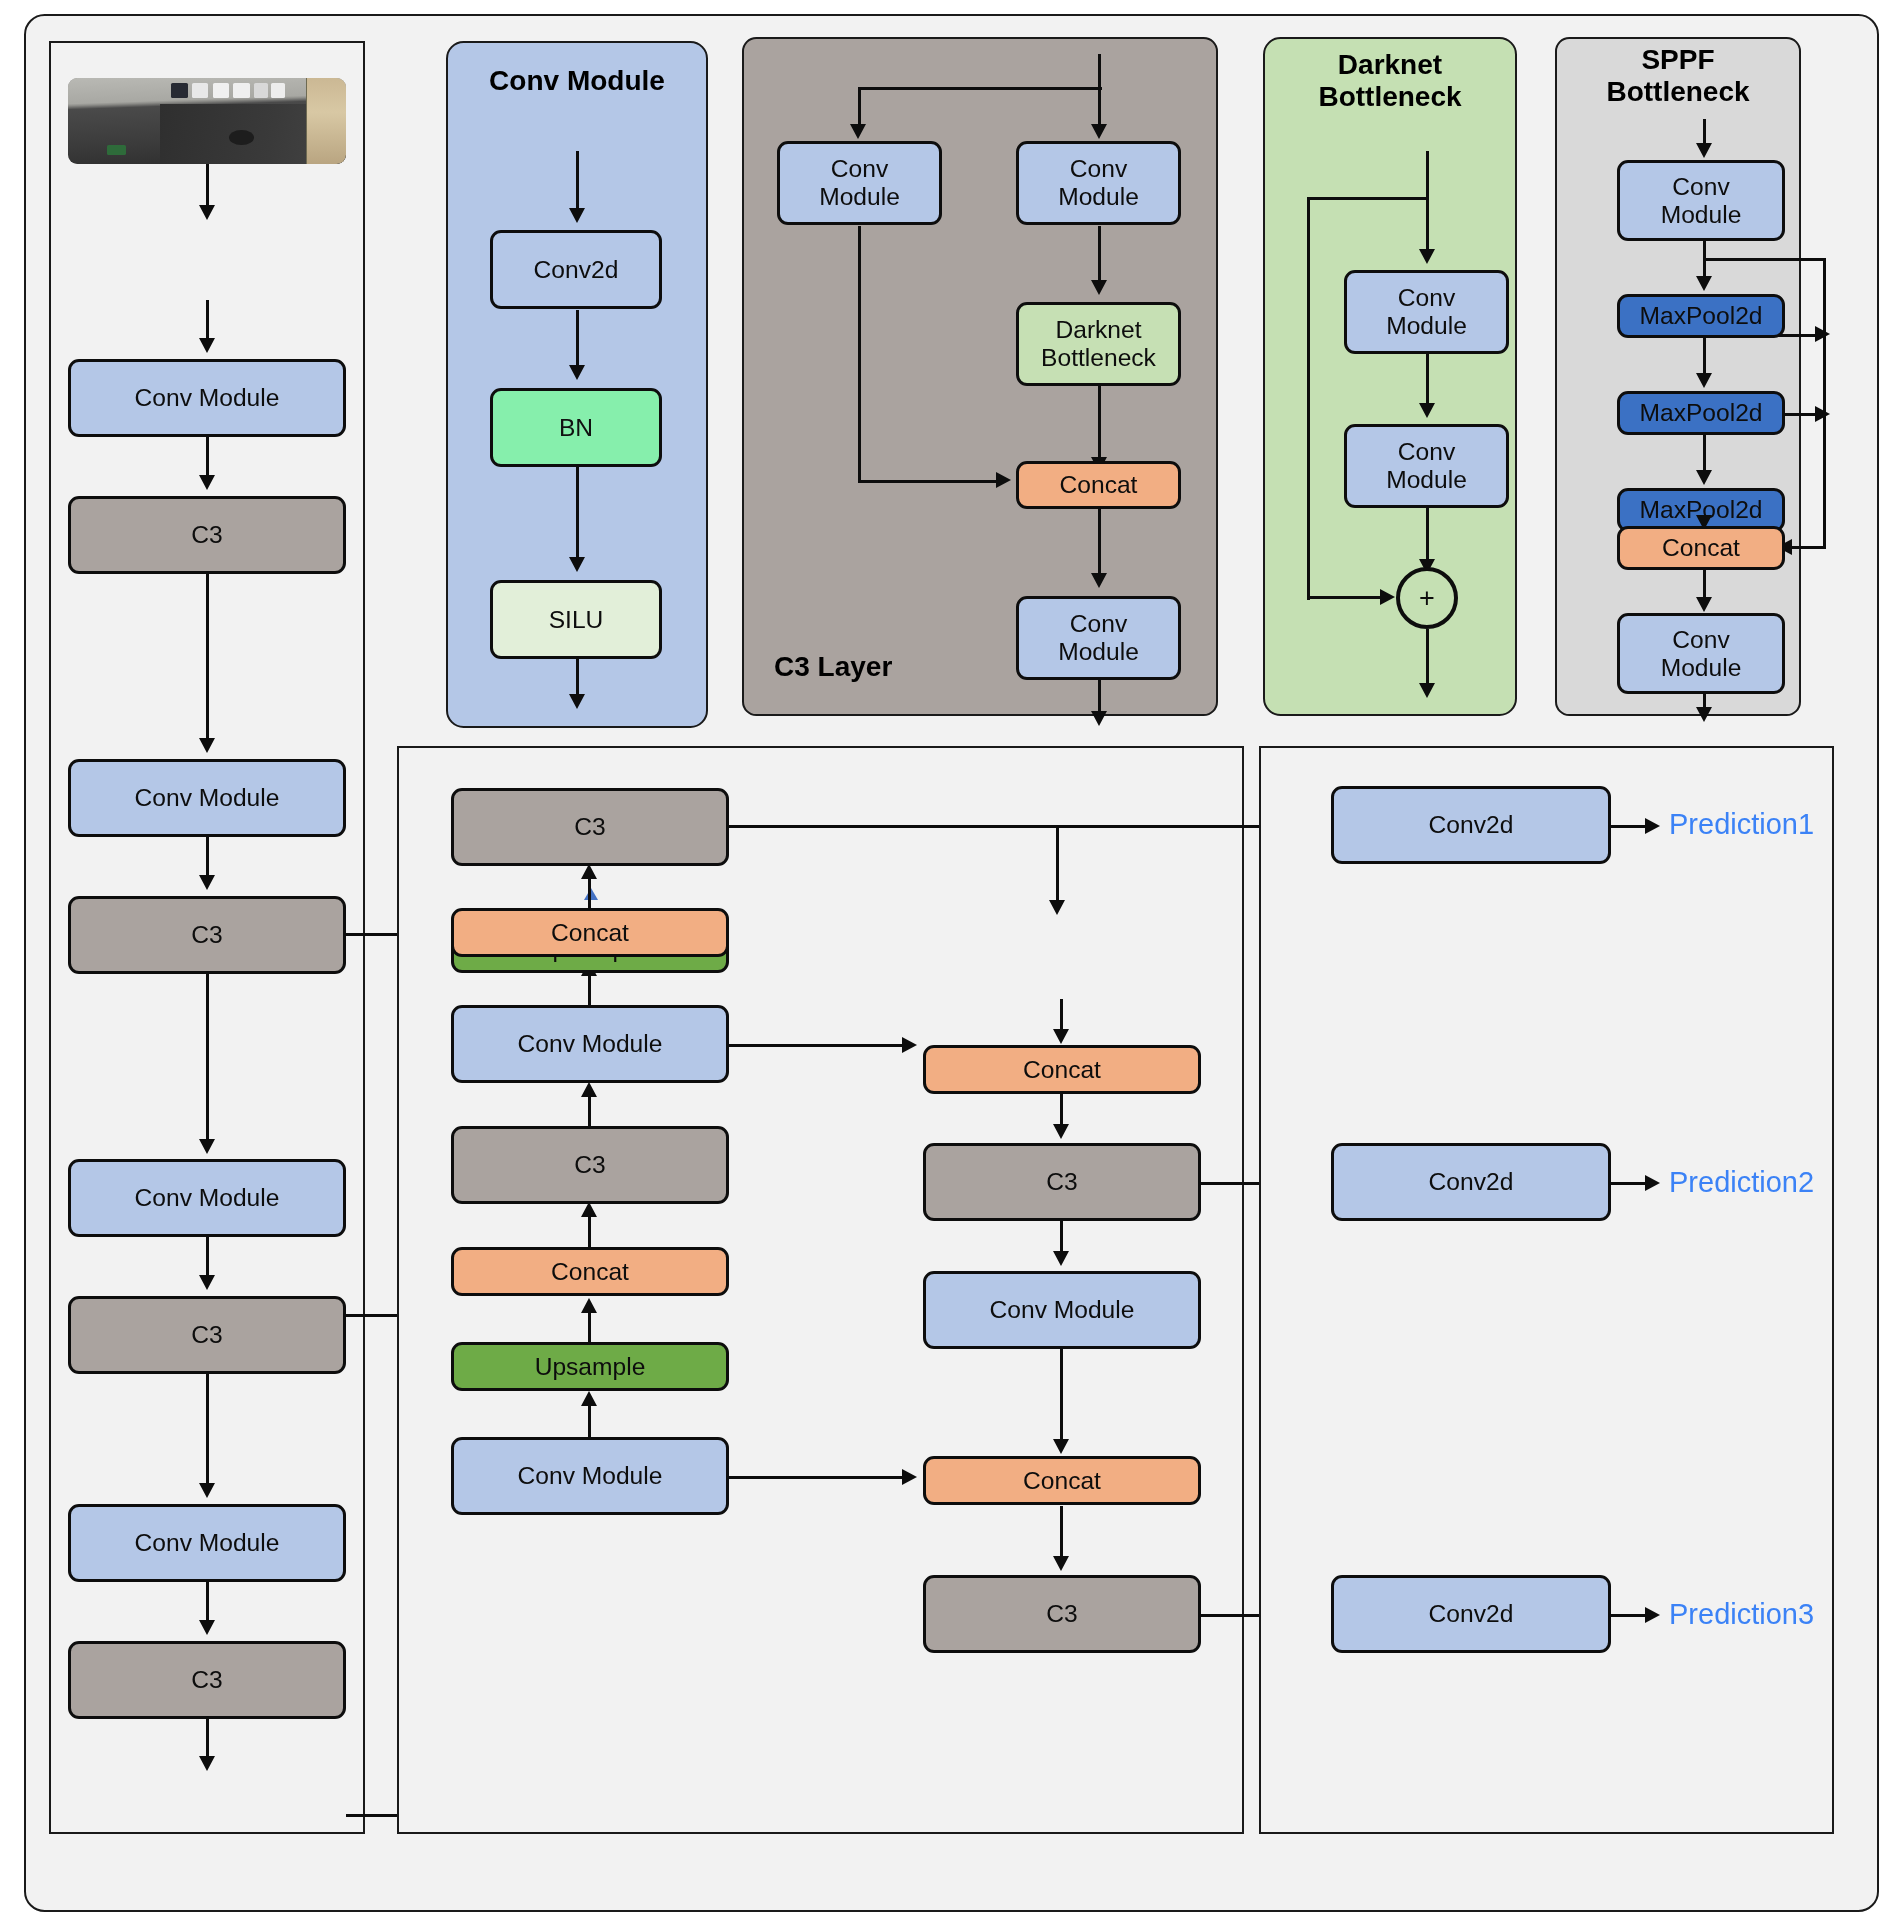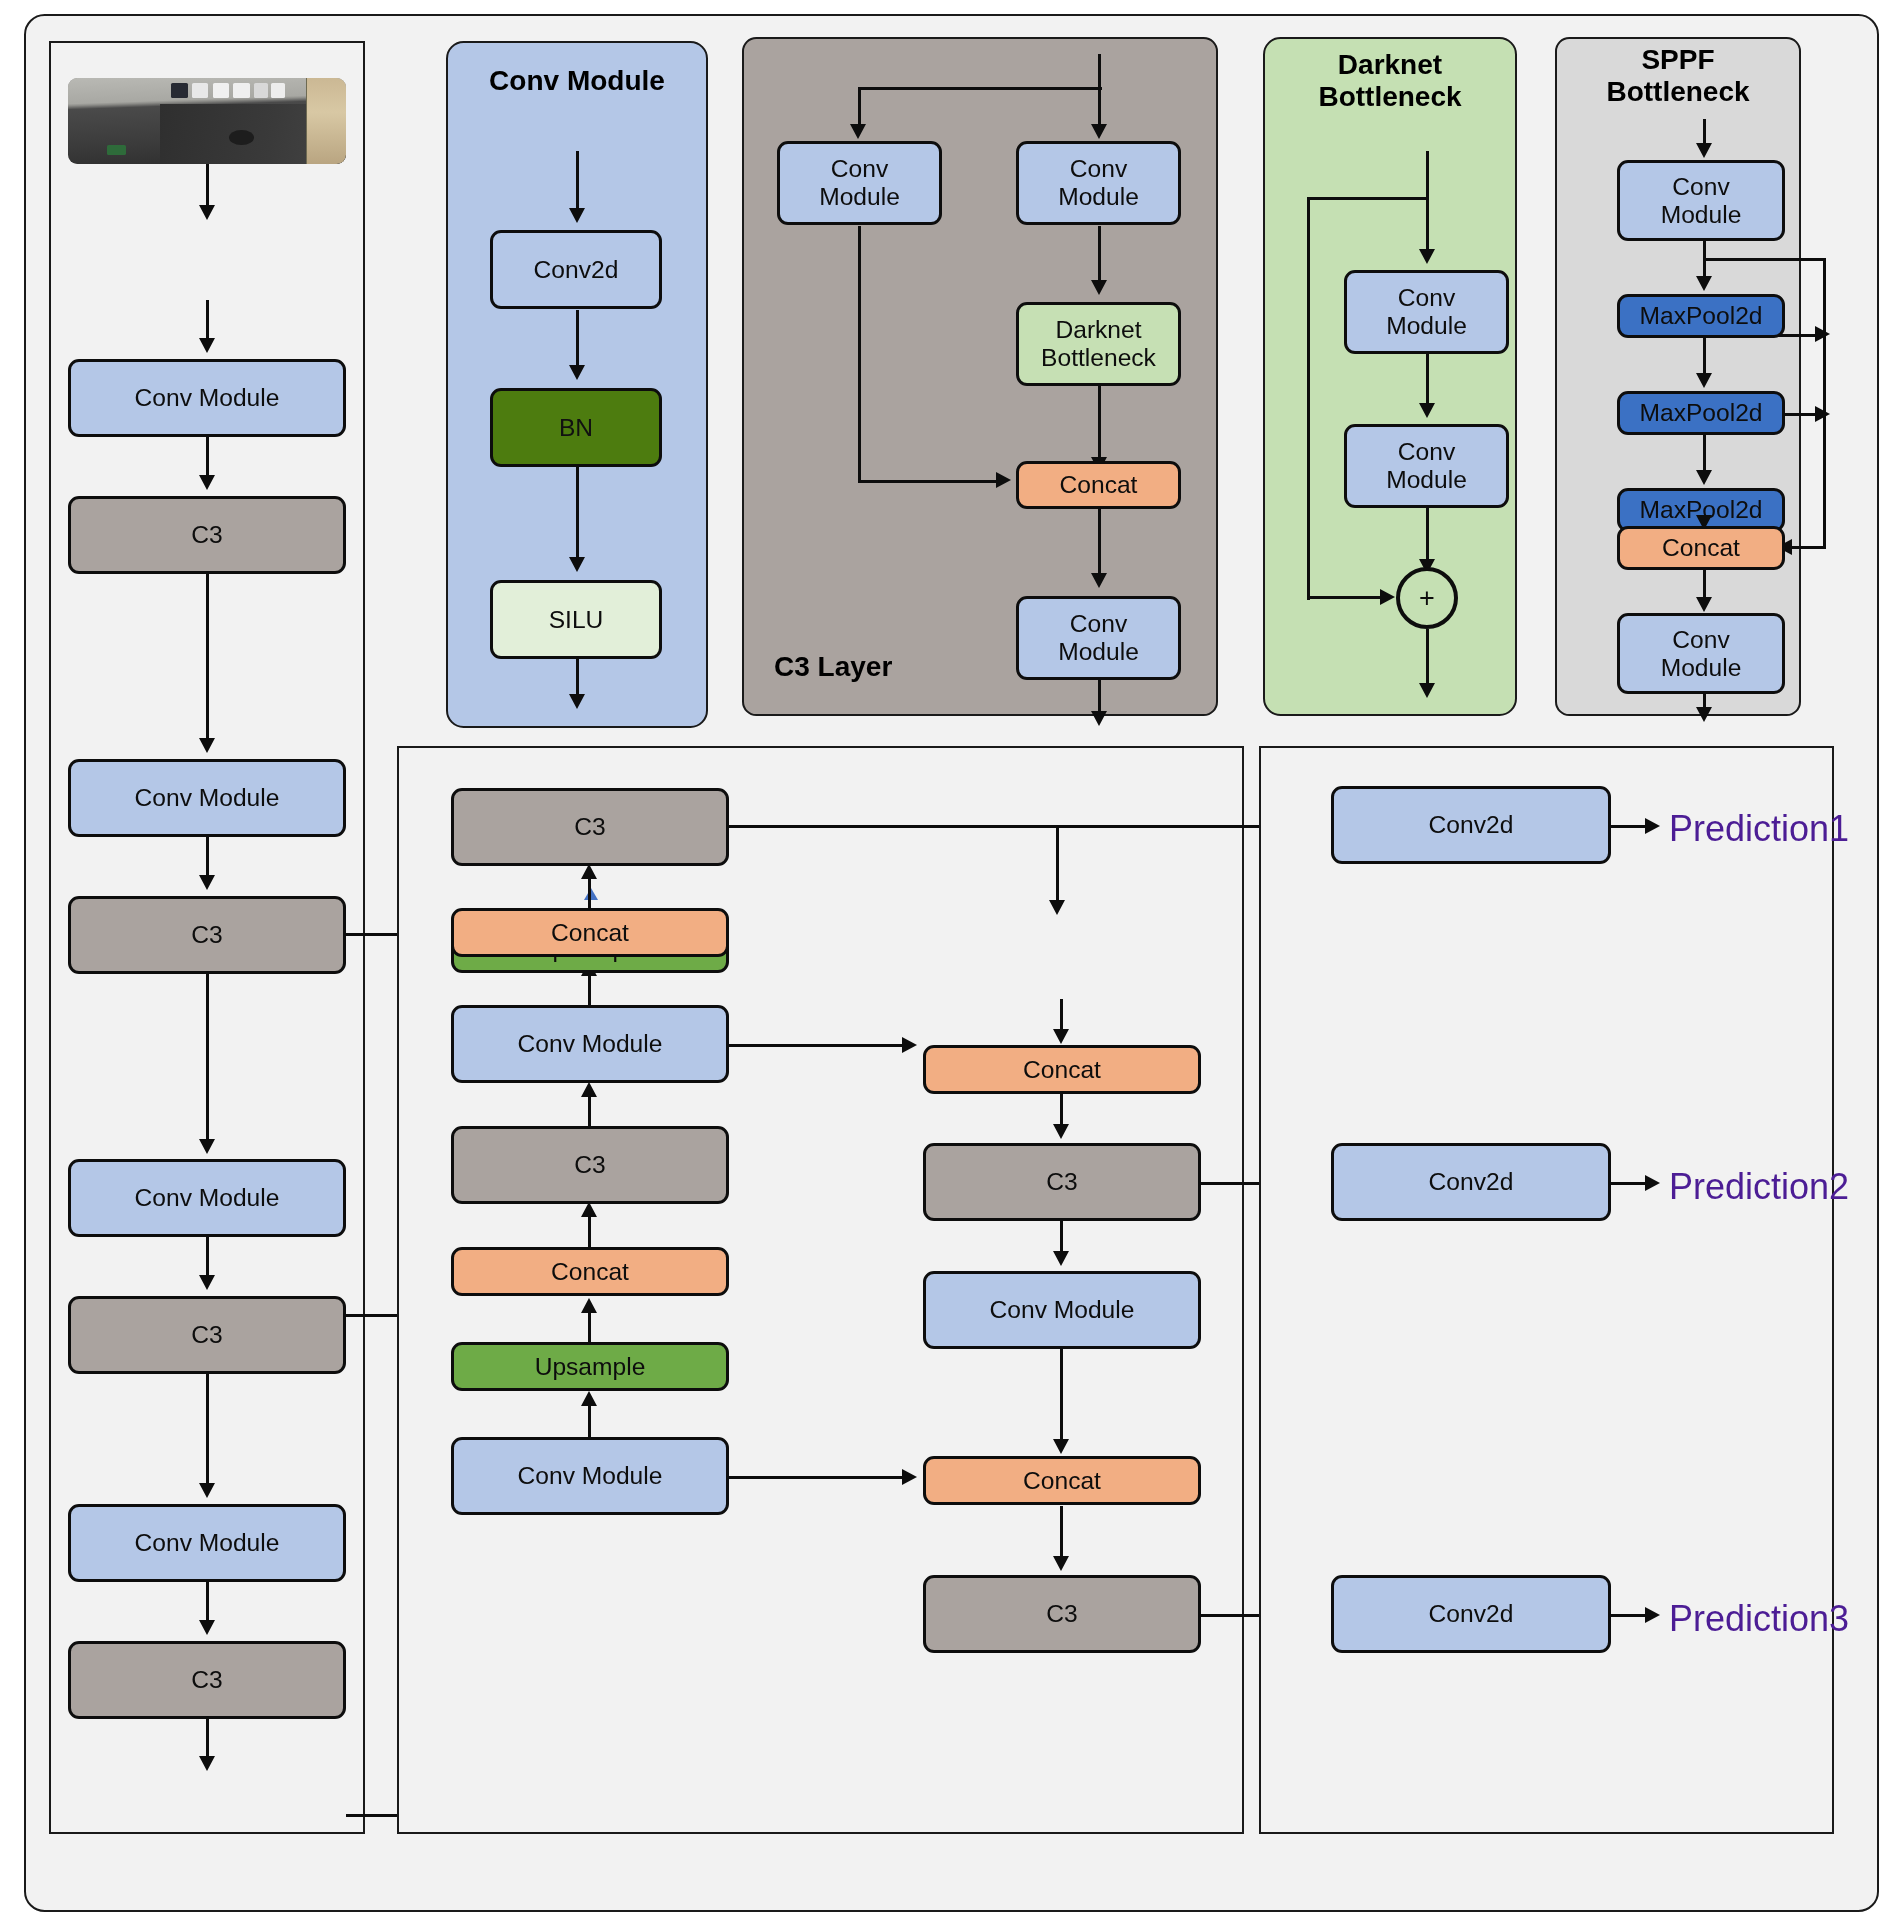--- a/index.html
+++ b/index.html
@@ -33,21 +33,21 @@
     display:flex;align-items:center;justify-content:center;
     text-align:center;line-height:1.12;
     color:#0d0d0d;font-size:24.6px;box-sizing:border-box;
   }
   .n-blue{background:#b4c7e7;}
   .n-gray{background:#aaa39f;}
   .n-orange{background:#f2ae83;}
   .n-green{background:#6eab47;}
   .n-lgreen{background:#c6e0b4;}
   .n-palegreen{background:#e2efd9;}
-  .n-dark{background:#4d7c0f;}
+  .n-dark{background:#86efac;}
   .n-lgray{background:#d9d9d9;}
   .n-mblue{background:#3b71c4;}
 
   
   .panel-title{
     font-weight:bold;font-size:28px;color:#000;
     text-align:center;line-height:1.15;
   }
   .panel-title-left{font-weight:bold;font-size:28px;color:#000;text-align:left;}
 
@@ -66,21 +66,21 @@
   .ar-up-blue{border-left:7.1px solid transparent;border-right:7.1px solid transparent;border-bottom:12.7px solid #4472c4;}
 
   
   .addnode{
     border:4px solid #0d0d0d;border-radius:50%;background:#c5e0b3;
     display:flex;align-items:center;justify-content:center;
     font-size:27px;color:#0d0d0d;box-sizing:border-box;
   }
 
   
-  .pred-text{font-size:36px;color:#4c1d95;white-space:nowrap;}
+  .pred-text{font-size:29px;color:#3b82f6;white-space:nowrap;}
 
   
   .thumb{
     border-radius:9.5px;overflow:hidden;position:relative;background:#8d8d8a;
   }
   .thumb .road{position:absolute;left:0;top:0;width:100%;height:100%;
     background:linear-gradient(178deg,#b9b9b4 0%,#a8a8a3 27%,#8f8f8b 29%,#4a4a4a 33%,#3b3b3b 72%,#2e2e2e 100%);}
   .thumb .shadow{position:absolute;left:33%;top:30%;width:67%;height:70%;
     background:linear-gradient(100deg,#2f2f2f 0%,#3a3a3a 60%,#454545 100%);}
   .thumb .wall{position:absolute;right:0;top:0;width:14%;height:100%;

